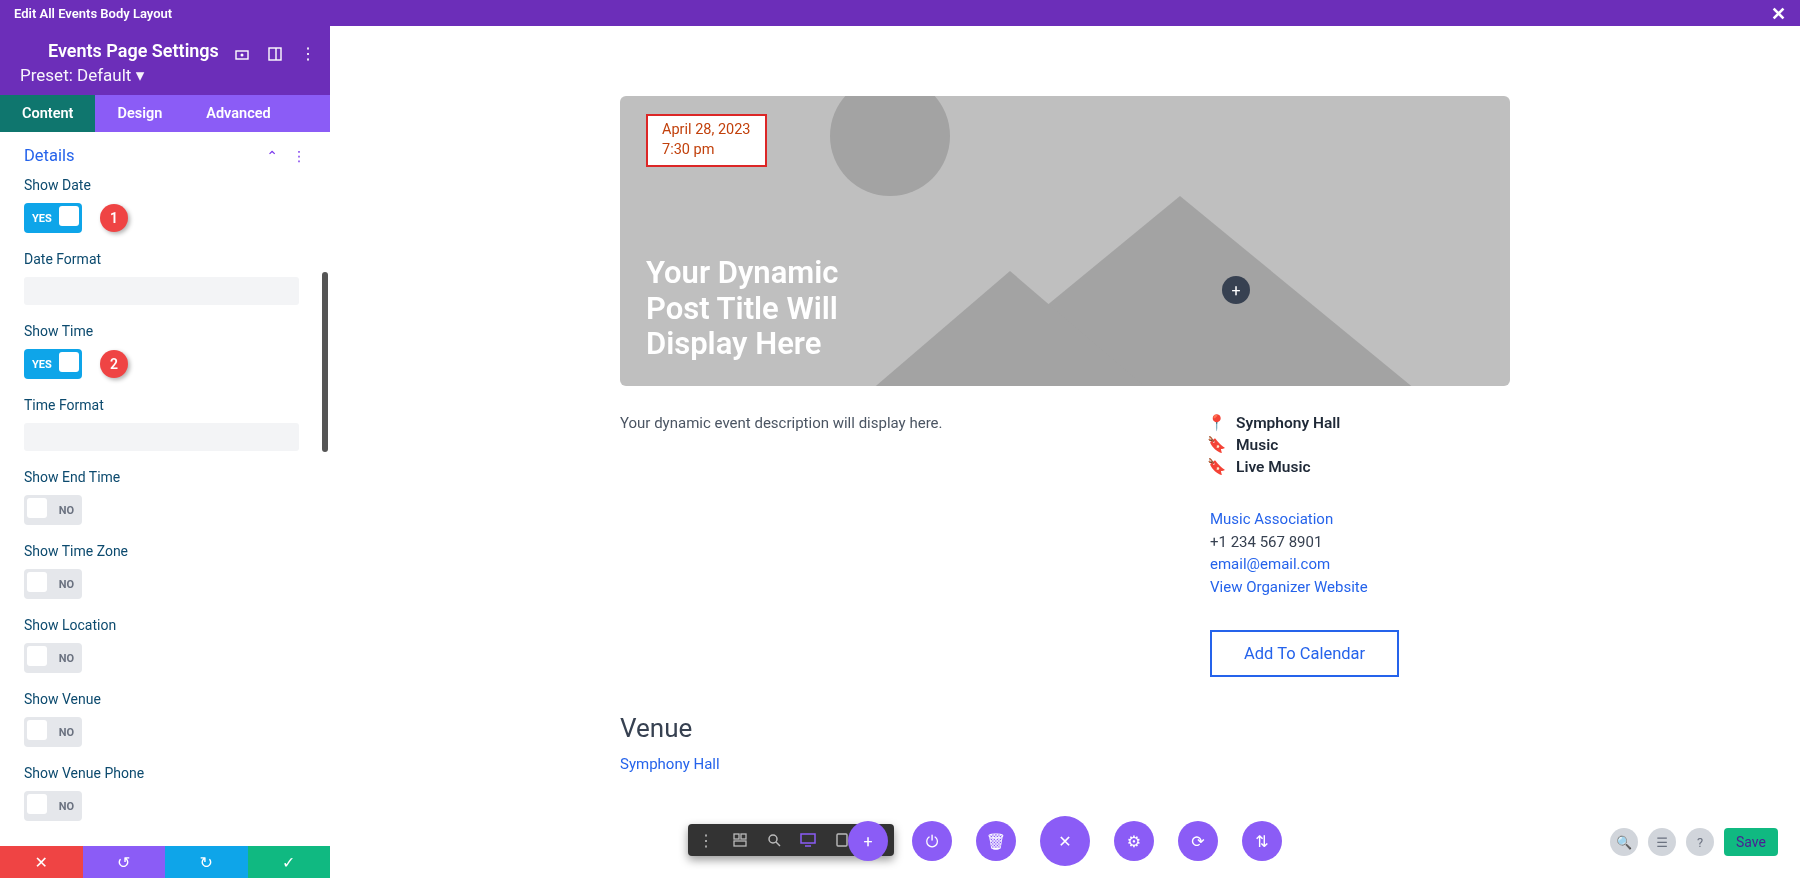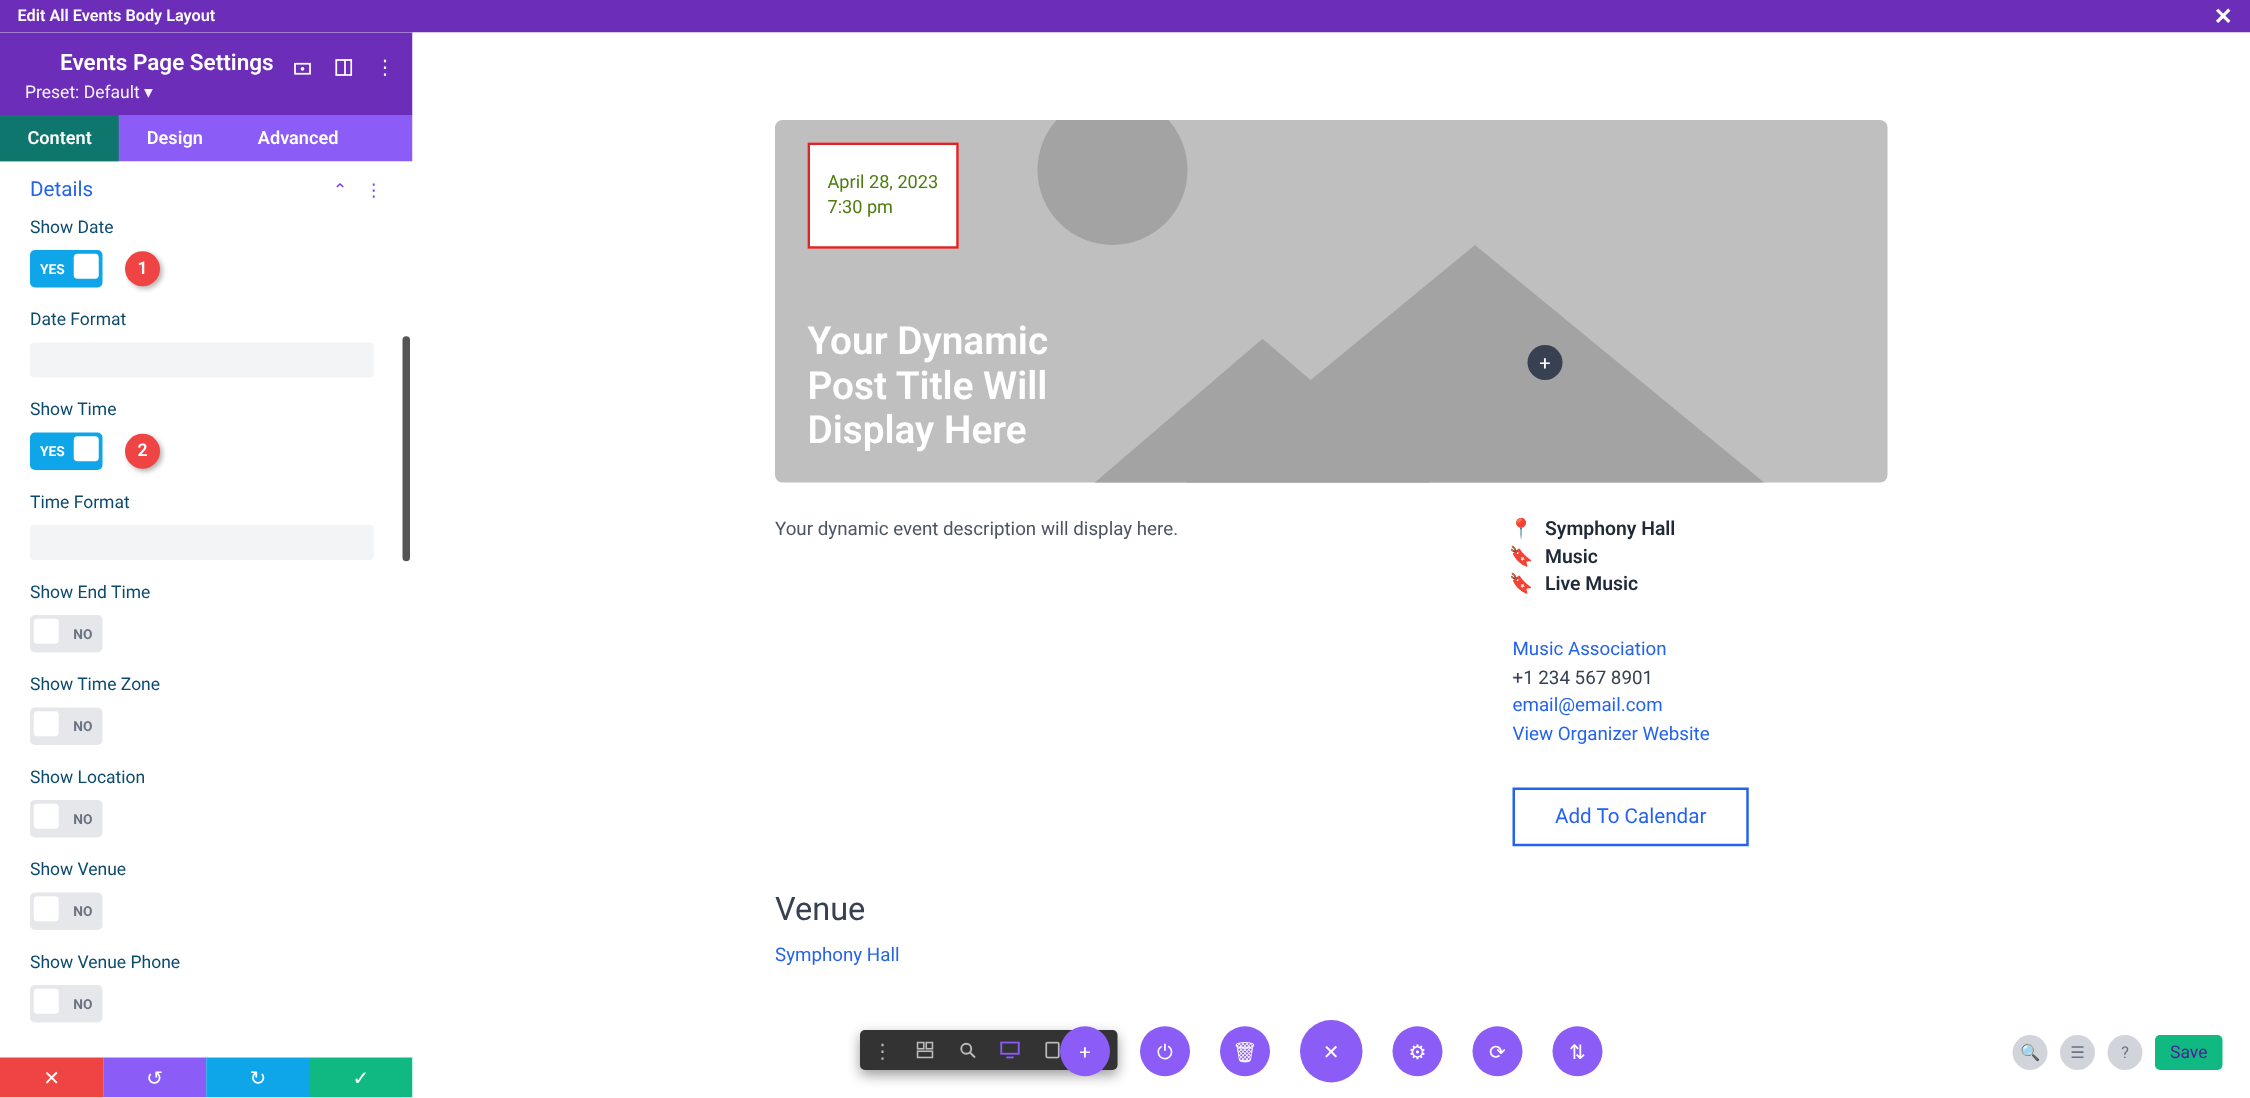--- a/index.html
+++ b/index.html
@@ -7,21 +7,21 @@
 
 .top-bar { background:#6c2eb9; color:#fff; height:26px; display:flex; align-items:center; padding:0 14px; font-size:13px; font-weight:600; justify-content:space-between; }
 .close-x { font-size:18px; cursor:pointer; }
 
 .layout { display:flex; height:calc(878px - 26px); }
 
 
 .sidebar { width:330px; background:#fff; display:flex; flex-direction:column; position:relative; }
 .sidebar-header { background:#6c2eb9; color:#fff; padding:14px 20px 10px; position:relative; }
 .sidebar-title { font-size:18px; font-weight:600;margin-left:28px; }
-.sidebar-preset { font-size:14px; opacity:.95; margin-top:4px; }
+.sidebar-preset { font-size:17px; opacity:.95; margin-top:4px; }
 .sidebar-header-icons { position:absolute; right:14px; top:18px; display:flex; gap:18px; align-items:center; color:#fff; }
 .sidebar-header-icons span { cursor:pointer; }
 
 .tabs { background:#8b5cf6; display:flex; }
 .tab { color:#fff; font-size:14.5px; font-weight:600; padding:10px 22px; cursor:pointer; }
 .tab.active { background:#0f766e; }
 
 .section { padding:14px 24px 0; }
 .section-head { display:flex; justify-content:space-between; align-items:center; margin-bottom:10px; }
 .section-title { color:#2563eb; font-size:16.5px; font-weight:400; }
@@ -52,21 +52,21 @@
 .sb-red { background:#ef4444; }
 .sb-purple { background:#8b5cf6; }
 .sb-blue { background:#0ea5e9; }
 .sb-green { background:#10b981; }
 
 
 .preview { flex:1; background:#fff; position:relative; overflow:hidden; }
 .canvas { margin:70px auto 0; width:890px; position:relative; }
 
 .hero { height:290px; background:#bfbfbf; border-radius:6px; position:relative; overflow:hidden; }
-.hero .date-box { position:absolute; left:26px; top:18px; background:#fff; border:2px solid #dc2626; padding:20px 14px; font-size:14.5px; color:#4d7c0f; line-height:1.4; }
+.hero .date-box { position:absolute; left:26px; top:18px; background:#fff; border:2px solid #dc2626; padding:4px 14px; font-size:14.5px; color:#c2410c; line-height:1.4; }
 .hero-title { position:absolute; left:26px; bottom:24px; color:#fff; font-size:31px; font-weight:600; line-height:1.15; }
 .placeholder-circle { position:absolute; width:120px; height:120px; background:#a3a3a3; border-radius:50%; left:210px; top:-20px; }
 .placeholder-tri { position:absolute; width:0; height:0; border-left:280px solid transparent; border-right:280px solid transparent; border-bottom:230px solid #a3a3a3; right:50px; bottom:-40px; }
 .placeholder-tri2 { position:absolute; width:0; height:0; border-left:140px solid transparent; border-right:140px solid transparent; border-bottom:120px solid #a3a3a3; left:250px; bottom:-5px; }
 .hero-plus { position:absolute; right:260px; top:180px; width:28px; height:28px; border-radius:50%; background:#374151; color:#fff; display:flex; align-items:center; justify-content:center; font-size:16px; cursor:pointer; z-index:5; }
 
 .content-row { display:flex; margin-top:28px; gap:60px; }
 .desc-col { flex:1; font-size:15px; color:#4b5563; }
 .meta-col { width:300px; }
 .meta-item { display:flex; align-items:center; gap:12px; font-size:15.5px; color:#1f2937; font-weight:600; margin-bottom:4px; }

